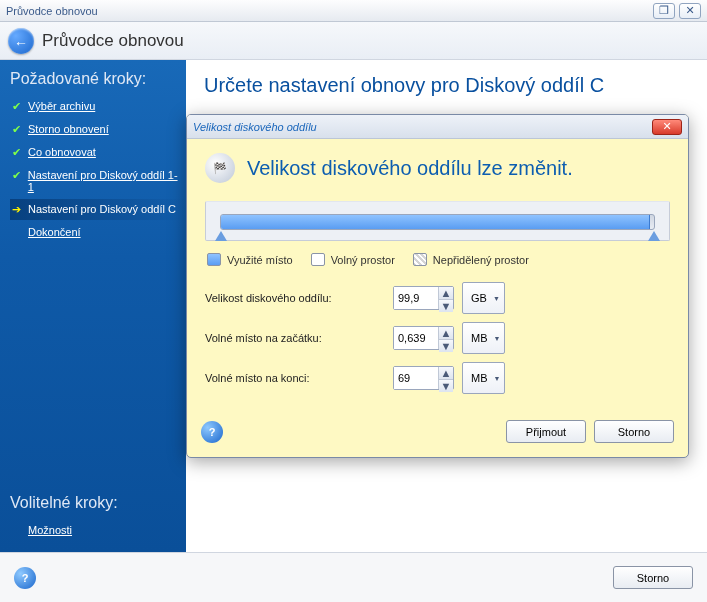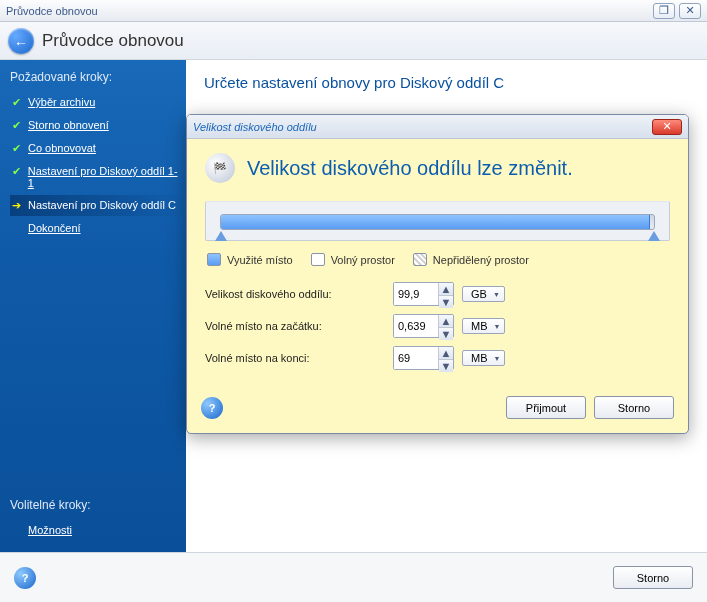--- a/index.html
+++ b/index.html
@@ -10,31 +10,31 @@
   .titlebar-spacer { flex: 1; }
   .win-btn { width: 22px; height: 16px; border: 1px solid #90a4c0; border-radius: 3px; background: linear-gradient(#fff,#e8eef6); margin-left: 4px; display: flex; align-items: center; justify-content: center; color: #3a5a8a; cursor: pointer; font-size: 10px; }
 
   .header { height: 38px; background: linear-gradient(#f6f8fb,#e9eef5); border-bottom: 1px solid #d0d6e0; display: flex; align-items: center; padding-left: 8px; gap: 8px; }
   .back-btn { width: 26px; height: 26px; border-radius: 50%; background: radial-gradient(circle at 30% 30%, #66aaff, #1a66cc); display: flex; align-items: center; justify-content: center; cursor: pointer; box-shadow: inset 0 1px 2px rgba(255,255,255,.6), 0 1px 2px rgba(0,0,0,.3); }
   .back-arrow { color: #fff; font-size: 14px; }
   .header-title { font-size: 17px; color: #333; }
 
   .body { display: flex; height: 492px; }
   .sidebar { width: 186px; background: linear-gradient(180deg,#1869b8 0%, #0f5aa8 40%, #0a4f99 100%); padding: 10px 0 10px 10px; color: #fff; display: flex; flex-direction: column; }
-  .sidebar-section { color: #dfe8f5; font-size: 12px; margin-bottom: 8px; }
+  .sidebar-section { color: #dfe8f5; font-size: 16px; margin-bottom: 8px; }
   .step { display: flex; align-items: flex-start; gap: 6px; padding: 4px 6px 4px 2px; margin-bottom: 2px; font-size: 11px; cursor: pointer; }
   .step-check { color: #7fff4a; font-size: 11px; width: 10px; }
   .step-arrow { color: #fff200; font-size: 11px; width: 10px; }
   .step-label { color: #fff; text-decoration: underline; }
   .step.active { background: linear-gradient(90deg, rgba(0,40,90,.55), rgba(0,40,90,0)); }
   .step.active .step-label { text-decoration: none; }
   .sidebar-flex { flex: 1; }
 
   .main { flex: 1; position: relative; padding: 14px 18px; }
-  .main-heading { color: #09509f; font-size: 15px; margin-bottom: 14px; }
+  .main-heading { color: #09509f; font-size: 20px; margin-bottom: 14px; }
   .divider-label { color: #666; font-size: 11px; display: flex; align-items: center; gap: 8px; margin-bottom: 8px; }
   .divider-label::after { content: ""; flex: 1; border-top: 1px solid #c8ccd4; }
 
   .footer { height: 50px; border-top: 1px solid #d0d6e0; display: flex; align-items: center; padding: 0 14px; gap: 8px; background: #f6f7f9; }
   .footer-spacer { flex: 1; }
   .btn { min-width: 80px; height: 23px; border: 1px solid #8a94a6; border-radius: 3px; background: linear-gradient(#fff,#e8ecf2); padding: 0 14px; cursor: pointer; font-size: 11px; }
   .help-icon { width: 22px; height: 22px; border-radius: 50%; background: radial-gradient(circle at 30% 30%, #8ec9ff, #1a66cc); color: #fff; display: flex; align-items: center; justify-content: center; font-weight: bold; font-size: 13px; cursor: pointer; }
 
   
   .dialog { position: absolute; left: 0px; top: 54px; width: 503px; background: #fef9c3; border: 1px solid #7a8aa6; border-radius: 5px; box-shadow: 0 4px 18px rgba(0,0,0,.35); overflow: hidden; }
@@ -62,21 +62,21 @@
   .sw-free { background: #fff; }
   .sw-unalloc { background: repeating-linear-gradient(45deg,#d4d4d4,#d4d4d4 2px,#fff 2px,#fff 4px); }
 
   .form-row { display: flex; align-items: center; margin-bottom: 8px; gap: 8px; }
   .form-label { width: 150px; color: #222; }
   .spin-box { display: flex; align-items: stretch; border: 1px solid #9aa6bc; border-radius: 2px; height: 24px; background: #fff; margin-left: 30px; }
   .spin-input { width: 44px; border: none; padding: 0 4px; font-size: 11px; outline: none; }
   .spin-btns { width: 15px; display: flex; flex-direction: column; border-left: 1px solid #c0c8d6; }
   .spin-btn { flex: 1; background: linear-gradient(#f6f8fc,#dde4ef); display: flex; align-items: center; justify-content: center; font-size: 6px; color: #4a5a78; cursor: pointer; }
   .spin-btn:first-child { border-bottom: 1px solid #c0c8d6; }
-  .unit-select { height: 16px; border: 1px solid #9aa6bc; border-radius: 2px; background: linear-gradient(#fff,#eef1f7); display: flex; align-items: center; padding: 0 4px 0 8px; gap: 6px; font-size: 11px; cursor: pointer; }
+  .unit-select { height: 32px; border: 1px solid #9aa6bc; border-radius: 2px; background: linear-gradient(#fff,#eef1f7); display: flex; align-items: center; padding: 0 4px 0 8px; gap: 6px; font-size: 11px; cursor: pointer; }
   .caret { font-size: 7px; color: #4a5a78; }
 
   .dialog-footer { display: flex; align-items: center; padding: 10px 14px 14px; gap: 8px; }
 </style>
 </head>
 <body>
 
 <div class="titlebar">
   <span class="titlebar-title">Průvodce obnovou</span>
   <span class="titlebar-spacer"></span>

